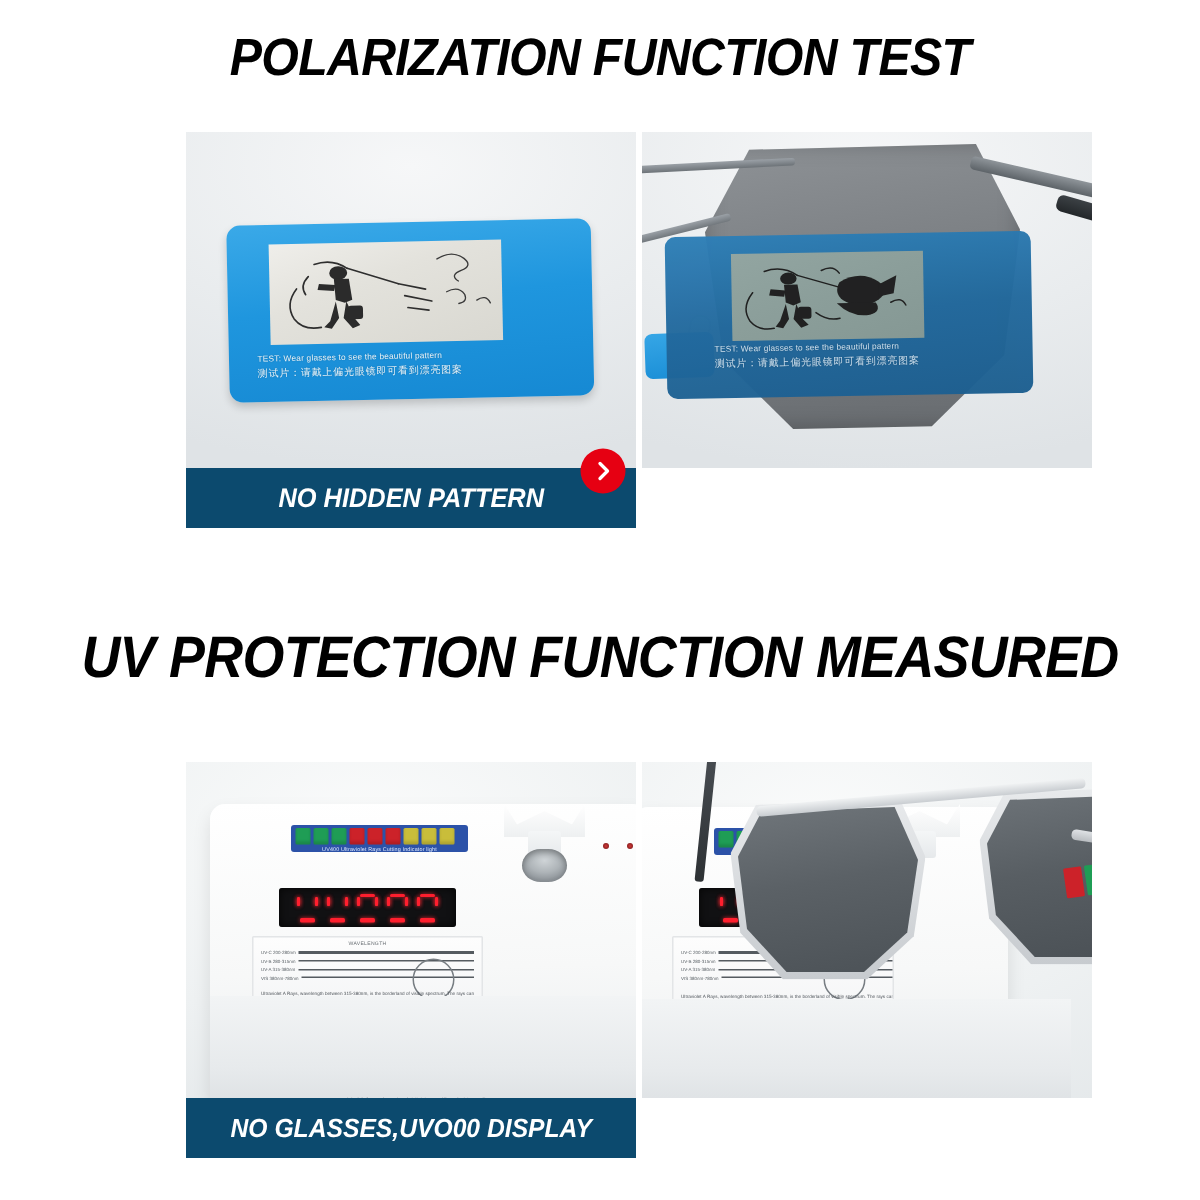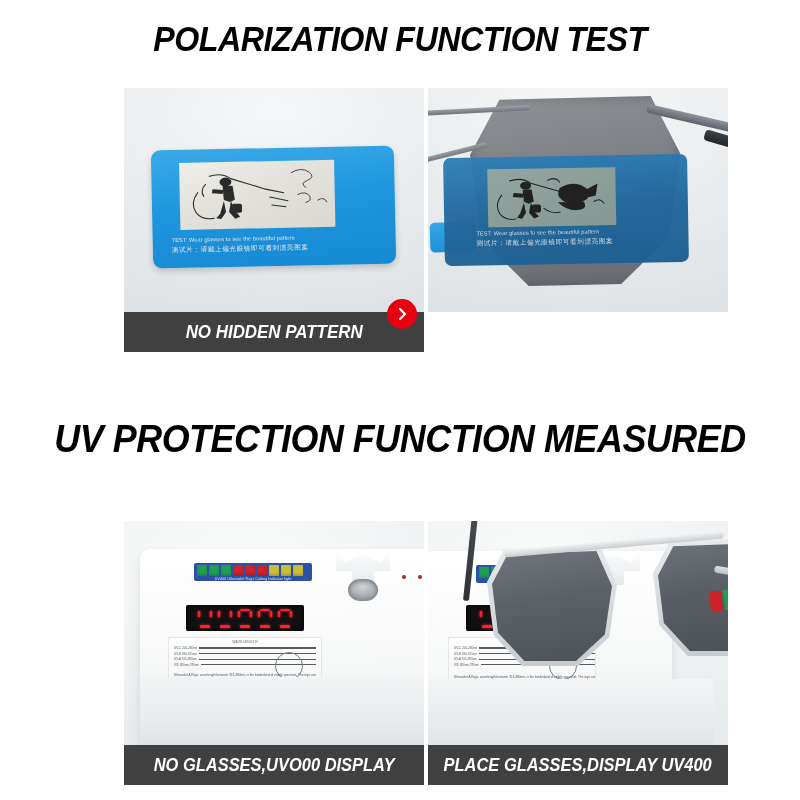--- a/index.html
+++ b/index.html
@@ -23,35 +23,35 @@
     letter-spacing:-0.5px;
     transform:scaleX(0.92);
     white-space:nowrap;
   }
   #title-polarization{top:18px;font-size:35px;line-height:42px;}
   #title-uv{top:415px;font-size:39px;line-height:48px;}
 
   
   .row{position:absolute;left:0;width:800px;}
   #row-polarization{top:88px;height:266px;}
-  #row-uv{top:521px;height:268px;}
+  #row-uv{top:508px;height:268px;}
 
   .panel{position:absolute;top:0;padding-left:24px;}
   .panel.left{left:100px;width:300px;}
   .panel.right{left:404px;width:300px;}
 
   .photo{
     position:relative;
     width:300px;height:224px;
     overflow:hidden;
     background:#eceff1;
   }
   .caption{
     width:300px;height:40px;
-    background:#404040;
+    background:#0c4a6e;
     color:#fff;
     font-weight:bold;font-style:italic;
     font-size:18px;
     display:flex;align-items:center;justify-content:center;
     letter-spacing:0px;
     transform-origin:left top;
     white-space:nowrap;
   }
   .caption span{transform:scaleX(0.94);display:inline-block;}
   #caption-uv-no span,#caption-uv-yes span{font-size:17.5px;}
@@ -700,19 +700,16 @@
           <div class="lensB"></div>
           <div class="brow"></div>
           <div class="arm"></div>
           <div class="mini-chips">
             <div class="mc" style="background:#cc2229"></div>
             <div class="mc" style="background:#1f9d55"></div>
 
           </div>
         </div>
       </div>
-      <div class="caption" id="caption-uv-yes">
-        <span>PLACE GLASSES,DISPLAY UV400</span>
-      </div>
     </div>
   </div>
 
 </div>
 
 </body></html>

